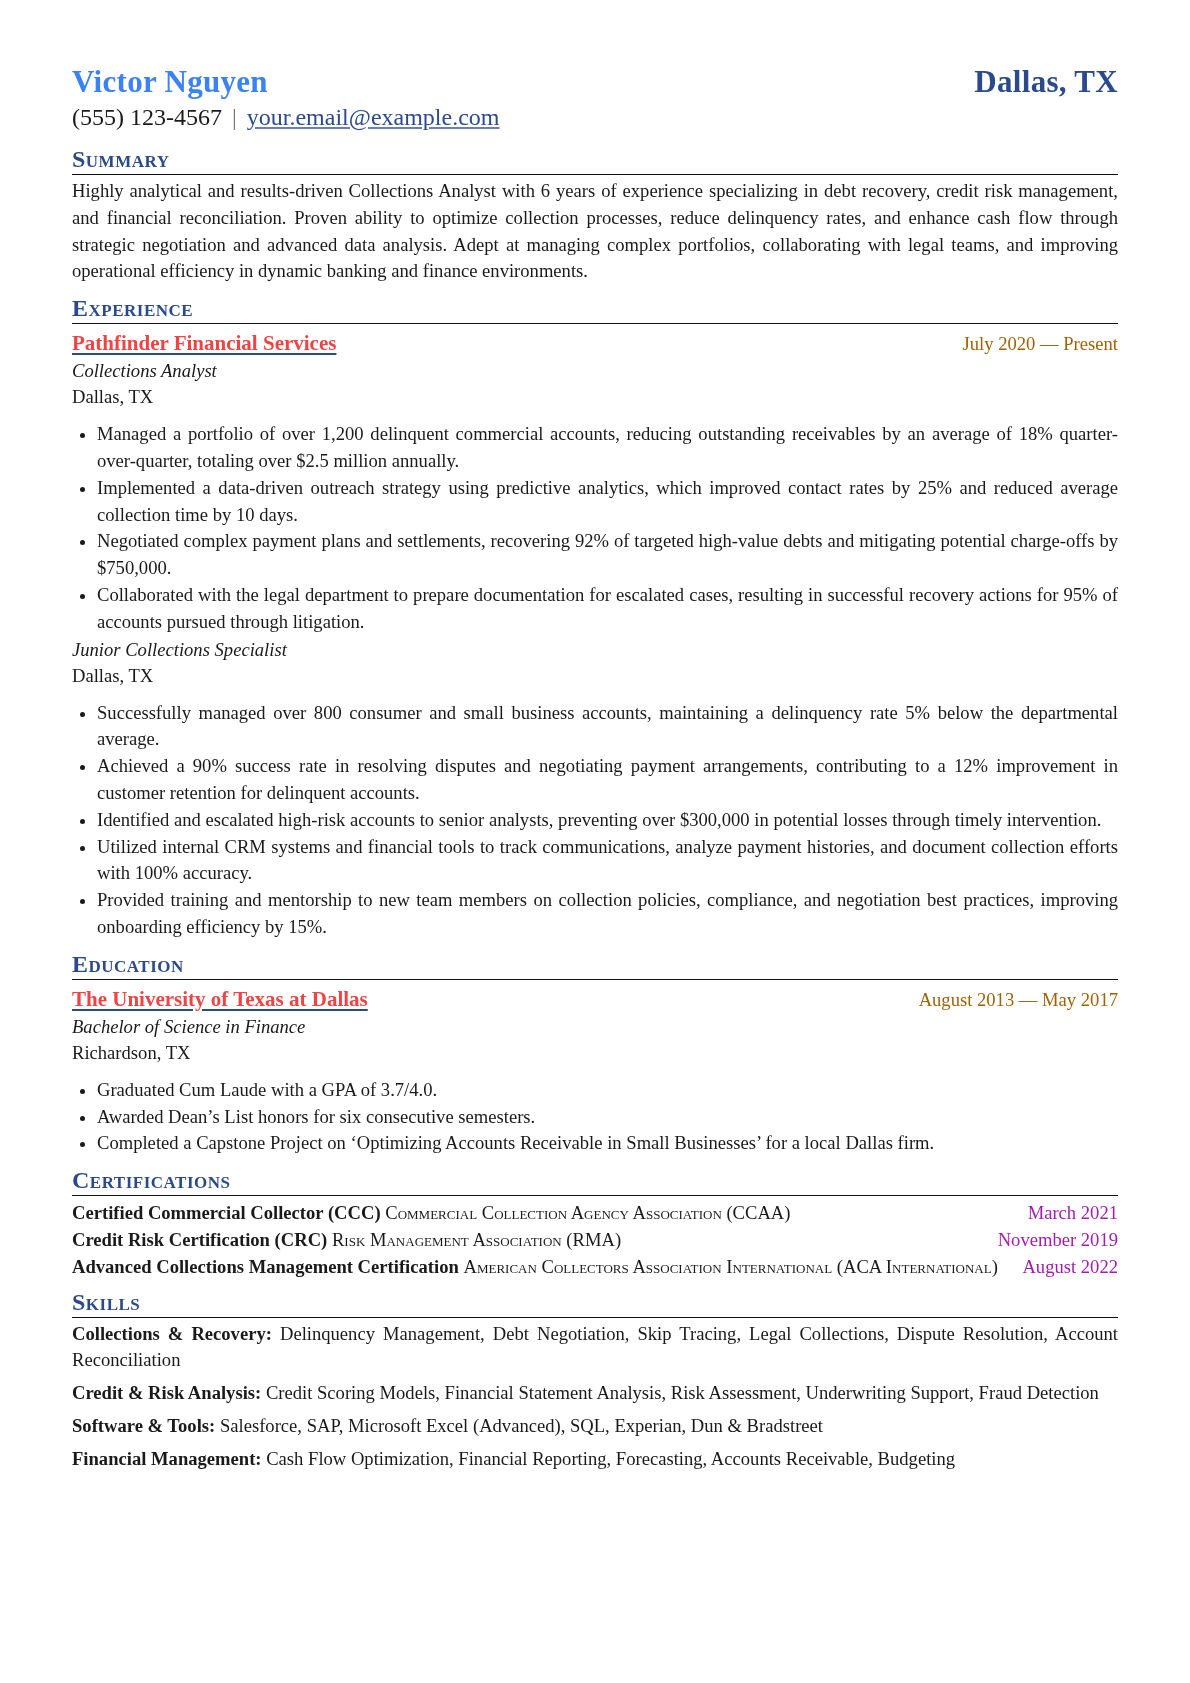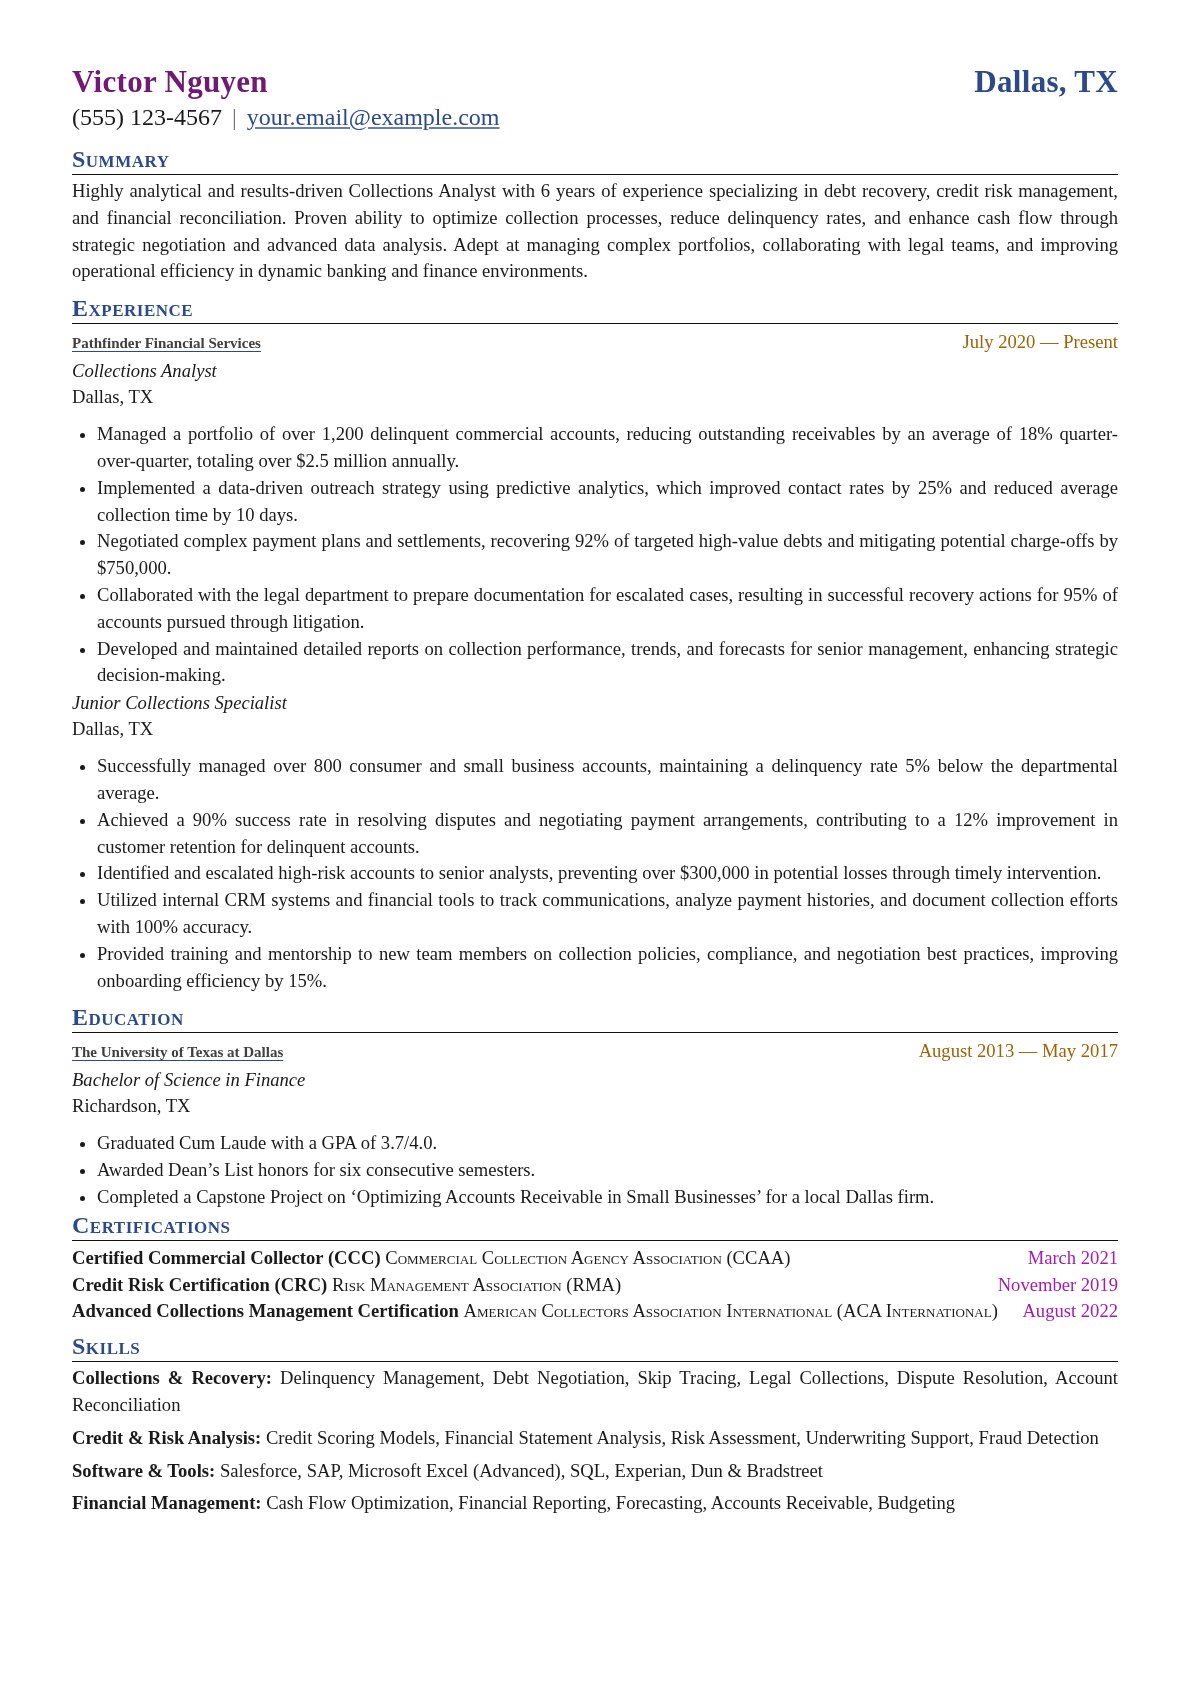--- a/index.html
+++ b/index.html
@@ -9,48 +9,48 @@
     color: #1a1a1a;
     font-size: 17px;
   }
   .page {
     position: absolute; left: 72px; top: 62px; width: 1046px;
     font-family: "Liberation Serif", "DejaVu Serif", serif;
     font-size: 18.6px;
     line-height: 26.8px;
   }
   .header-row { display: flex; justify-content: space-between; align-items: baseline; }
-  .name { font-size: 31px; font-weight: bold; color: #701a75; line-height: 40px; letter-spacing: 0.3px; }
+  .name { font-size: 31px; font-weight: bold; color: #3b82f6; line-height: 40px; letter-spacing: 0.3px; }
   .city { font-size: 31px; font-weight: bold; color: #2b4a8b; line-height: 40px; letter-spacing: 0.3px; }
   .contact { margin-top: 2px; font-size: 24px; line-height: 26px; }
   .contact .sep { color: #777; margin: 0 10px; }
   .contact a { color: #2b4a8b; text-decoration: underline; text-decoration-color: #6a7fb0; }
   .section-title {
     font-variant: small-caps; font-weight: bold; color: #2b4a8b;
     font-size: 24px; line-height: 28px; letter-spacing: 0.5px;
     border-bottom: 1.3px solid #111;
     padding-bottom: 1px;
   }
   .sec-summary { margin-top: 15px; }
   .summary-text { text-align: justify; margin-top: 3px; }
   .sec-experience { margin-top: 9px; }
   .entry-head { display: flex; justify-content: space-between; align-items: baseline; }
-  .org { color: #404040; font-size: 15px; font-weight: bold; text-decoration: underline; text-decoration-color: #2b4a8b; text-underline-offset: 3px; line-height: 30px; }
+  .org { color: #ef4444; font-size: 21px; font-weight: bold; text-decoration: underline; text-decoration-color: #2b4a8b; text-underline-offset: 3px; line-height: 30px; }
   .dates { color: #a16207; font-size: 18.6px; }
   .entry-sub { display: flex; justify-content: space-between; align-items: baseline; line-height: 26px; flex-direction: column; }
   .role { font-style: italic; }
   ul.bullets { list-style: none; margin-top: 11px; }
   ul.bullets li { position: relative; padding-left: 25px; text-align: justify; }
   ul.bullets li::before {
     content: ""; position: absolute; left: 8px; top: 12px;
     width: 5px; height: 5px; background: #1a1a1a; border-radius: 50%;
   }
   .entry + .entry { margin-top: 1px; }
   .sec-education { margin-top: 9px; }
-  .sec-certs { }
+  .sec-certs { margin-top: 9px; }
   .cert-row { display: flex; justify-content: space-between; align-items: baseline; }
   .cert-main { flex: 1; padding-right: 10px; text-align: justify; }
   .cert-name { font-weight: bold; }
   .cert-org { font-variant: small-caps; }
   .cert-date { color: #a21caf; white-space: nowrap; }
   .sec-skills { margin-top: 7px; }
   .skill-row { text-align: justify; margin-top: 6px; }
   .skill-row:first-of-type { margin-top: 3px; }
   .skill-cat { font-weight: bold; }
   .block-top { margin-top: 4px; }
@@ -80,21 +80,20 @@
     </div>
     <div class="entry-sub">
       <span class="role">Collections Analyst</span>
       <span>Dallas, TX</span>
     </div>
     <ul class="bullets">
       <li>Managed a portfolio of over 1,200 delinquent commercial accounts, reducing outstanding receivables by an average of 18% quarter-over-quarter, totaling over $2.5 million annually.</li>
       <li>Implemented a data-driven outreach strategy using predictive analytics, which improved contact rates by 25% and reduced average collection time by 10 days.</li>
       <li>Negotiated complex payment plans and settlements, recovering 92% of targeted high-value debts and mitigating potential charge-offs by $750,000.</li>
       <li>Collaborated with the legal department to prepare documentation for escalated cases, resulting in successful recovery actions for 95% of accounts pursued through litigation.</li>
-      <li>Developed and maintained detailed reports on collection performance, trends, and forecasts for senior management, enhancing strategic decision-making.</li>
     </ul>
   </div>
 
   <div class="entry">
     <div class="entry-sub">
       <span class="role">Junior Collections Specialist</span>
       <span>Dallas, TX</span>
     </div>
     <ul class="bullets">
       <li>Successfully managed over 800 consumer and small business accounts, maintaining a delinquency rate 5% below the departmental average.</li>

